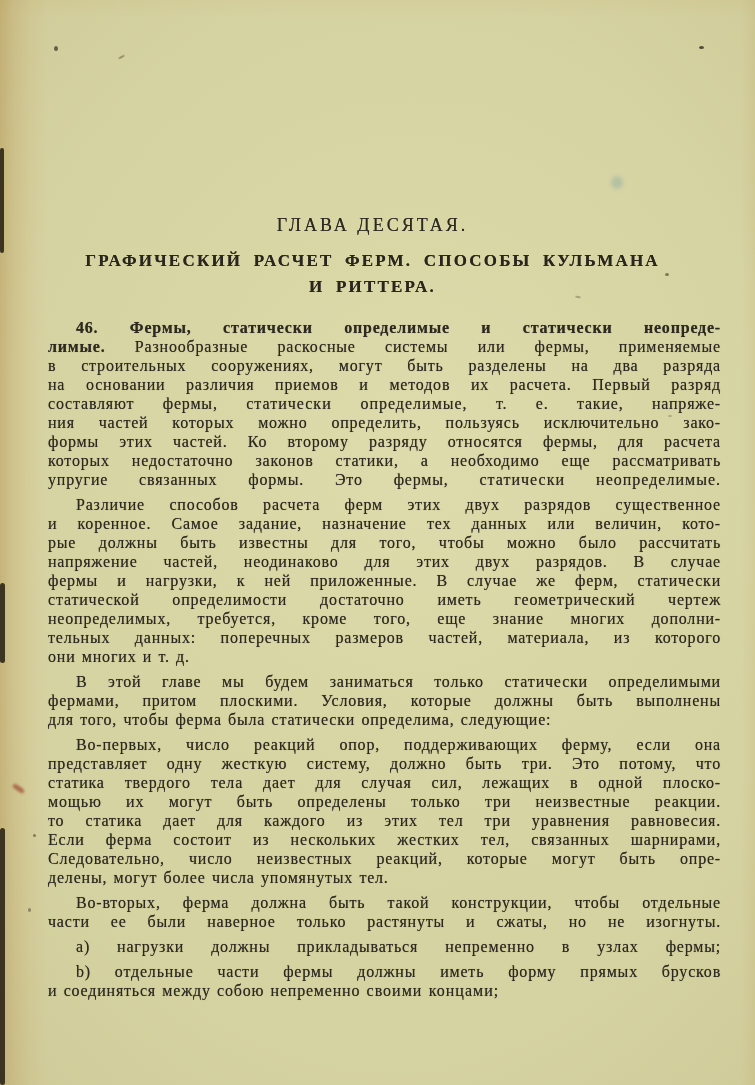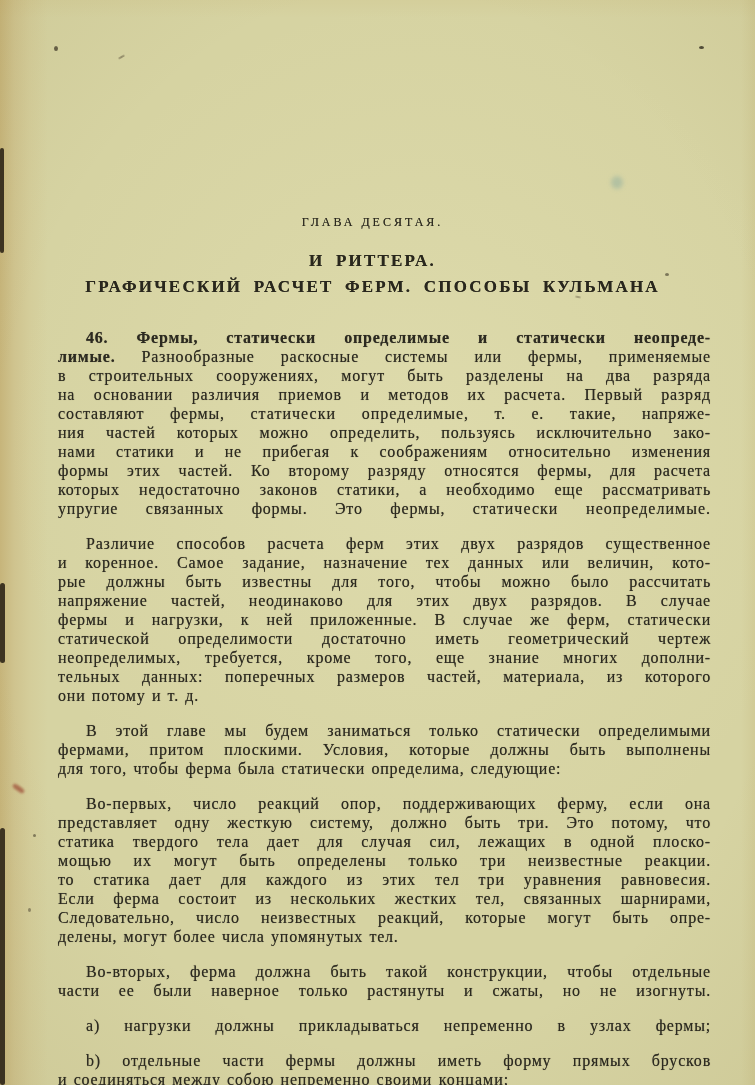--- a/index.html
+++ b/index.html
@@ -10,82 +10,81 @@
       radial-gradient(ellipse 90% 70% at 55% 42%, rgba(228,225,180,0.55) 0%, rgba(228,225,180,0) 60%),
       linear-gradient(to right, rgba(186,156,90,0.55) 0px, rgba(196,170,110,0.38) 14px, rgba(205,184,126,0.22) 30px, rgba(205,184,126,0) 48px),
       linear-gradient(to left, rgba(186,165,100,0.18) 0px, rgba(186,165,100,0) 14px),
       linear-gradient(to bottom, rgba(200,180,115,0.15) 0px, rgba(200,180,115,0) 18px),
       #d6d3a2;
   }
   .vignette{position:absolute;inset:0;pointer-events:none;
     background:radial-gradient(ellipse 85% 78% at 52% 48%, rgba(0,0,0,0) 62%, rgba(120,100,40,0.10) 100%);}
   .chapter-heading{
     position:absolute;top:215px;left:42px;width:685px;text-align:center;
-    font-size:12px;letter-spacing:3px;color:#2c2a20;
+    font-size:18px;letter-spacing:3px;color:#2c2a20;
     text-shadow:0 0 0.6px rgba(44,42,32,0.75);
     position:absolute; transform:translateX(-12px);
   }
   .main-title{
     position:absolute;top:248px;left:42px;width:685px;text-align:center;
     font-size:17px;font-weight:bold;letter-spacing:2.2px;word-spacing:5px;
     line-height:26px;color:#29271d;
     text-shadow:0 0 0.6px rgba(41,39,29,0.8);
     transform:translateX(-12px);
   }
   .body-text{
     position:absolute;top:312px;left:42px;width:685px;
     font-size:16px;color:#2c2a20;letter-spacing:0.8px;word-spacing:1.5px;
     text-shadow:0 0 0.7px rgba(44,42,32,0.65);
   }
-  .para{margin:16px;}
+  .para{margin:6px;}
   .line{height:19px;line-height:19px;}
   .line.just{text-align:justify;text-align-last:justify;}
   .line.ind{padding-left:28px;}
   .b{font-weight:bold;}
   .i{letter-spacing:1px;}
   .n{}
   .edge-stroke{position:absolute;background:#2e2517;border-radius:3px;}
   .artifact{position:absolute;pointer-events:none;}
 </style>
 </head>
 <body>
 
 <div class="page">
   <div class="vignette"></div>
 
   <div class="chapter-heading">ГЛАВА ДЕСЯТАЯ.</div>
 
   <div class="main-title">
+    <div>ГРАФИЧЕСКИЙ РАСЧЕТ ФЕРМ. СПОСОБЫ КУЛЬМАНА</div>
     <div>И РИТТЕРА.</div>
-    <div>ГРАФИЧЕСКИЙ РАСЧЕТ ФЕРМ. СПОСОБЫ КУЛЬМАНА</div>
   </div>
 
   <div class="body-text">
       <div class="para">
         <div class="line just ind"><span class="b">46. Фермы, статически определимые и статически неопреде-</span></div>
         <div class="line just"><span class="b">лимые.</span><span class="n"> Разнообразные раскосные системы или фермы, применяемые</span></div>
         <div class="line just"><span class="n">в строительных сооружениях, могут быть разделены на два разряда</span></div>
         <div class="line just"><span class="n">на основании различия приемов и методов их расчета. Первый разряд</span></div>
         <div class="line just"><span class="n">составляют фермы, </span><span class="i">статически определимые</span><span class="n">, т. е. такие, напряже-</span></div>
         <div class="line just"><span class="n">ния частей которых можно определить, пользуясь исключительно зако-</span></div>
-        <div class="line just"><span class="n">нами статики и не прибегая к соображениям относительно изменения</span></div>
         <div class="line just"><span class="n">формы этих частей. Ко второму разряду относятся фермы, для расчета</span></div>
         <div class="line just"><span class="n">которых недостаточно законов статики, а необходимо еще рассматривать</span></div>
         <div class="line just"><span class="n">упругие связанных формы. Это фермы, </span><span class="i">статически неопределимые.</span></div>
       </div>
       <div class="para">
         <div class="line just ind"><span class="n">Различие способов расчета ферм этих двух разрядов существенное</span></div>
         <div class="line just"><span class="n">и коренное. Самое задание, назначение тех данных или величин, кото-</span></div>
         <div class="line just"><span class="n">рые должны быть известны для того, чтобы можно было рассчитать</span></div>
         <div class="line just"><span class="n">напряжение частей, неодинаково для этих двух разрядов. В случае</span></div>
         <div class="line just"><span class="n">фермы и нагрузки, к ней приложенные. В случае же ферм, статически</span></div>
         <div class="line just"><span class="n">статической определимости достаточно иметь геометрический чертеж</span></div>
         <div class="line just"><span class="n">неопределимых, требуется, кроме того, еще знание многих дополни-</span></div>
         <div class="line just"><span class="n">тельных данных: поперечных размеров частей, материала, из которого</span></div>
-        <div class="line"><span class="n">они потому и т. д.</span></div>
+        <div class="line"><span class="n">они многих и т. д.</span></div>
       </div>
       <div class="para">
         <div class="line just ind"><span class="n">В этой главе мы будем заниматься только статически определимыми</span></div>
         <div class="line just"><span class="n">фермами, притом плоскими. Условия, которые должны быть выполнены</span></div>
         <div class="line"><span class="n">для того, чтобы ферма была статически определима, следующие:</span></div>
       </div>
       <div class="para">
         <div class="line just ind"><span class="n">Во-первых, число реакций опор, поддерживающих ферму, если она</span></div>
         <div class="line just"><span class="n">представляет одну жесткую систему, должно быть три. Это потому, что</span></div>
         <div class="line just"><span class="n">статика твердого тела дает для случая сил, лежащих в одной плоско-</span></div>

